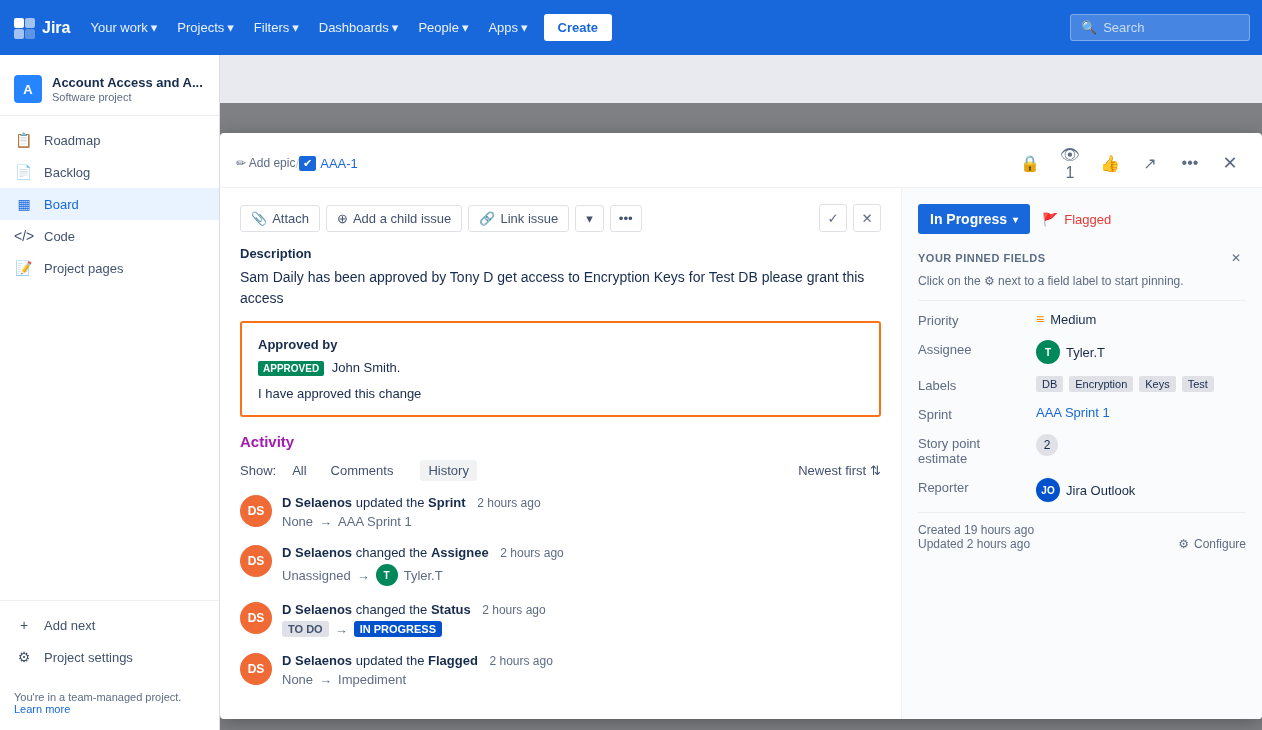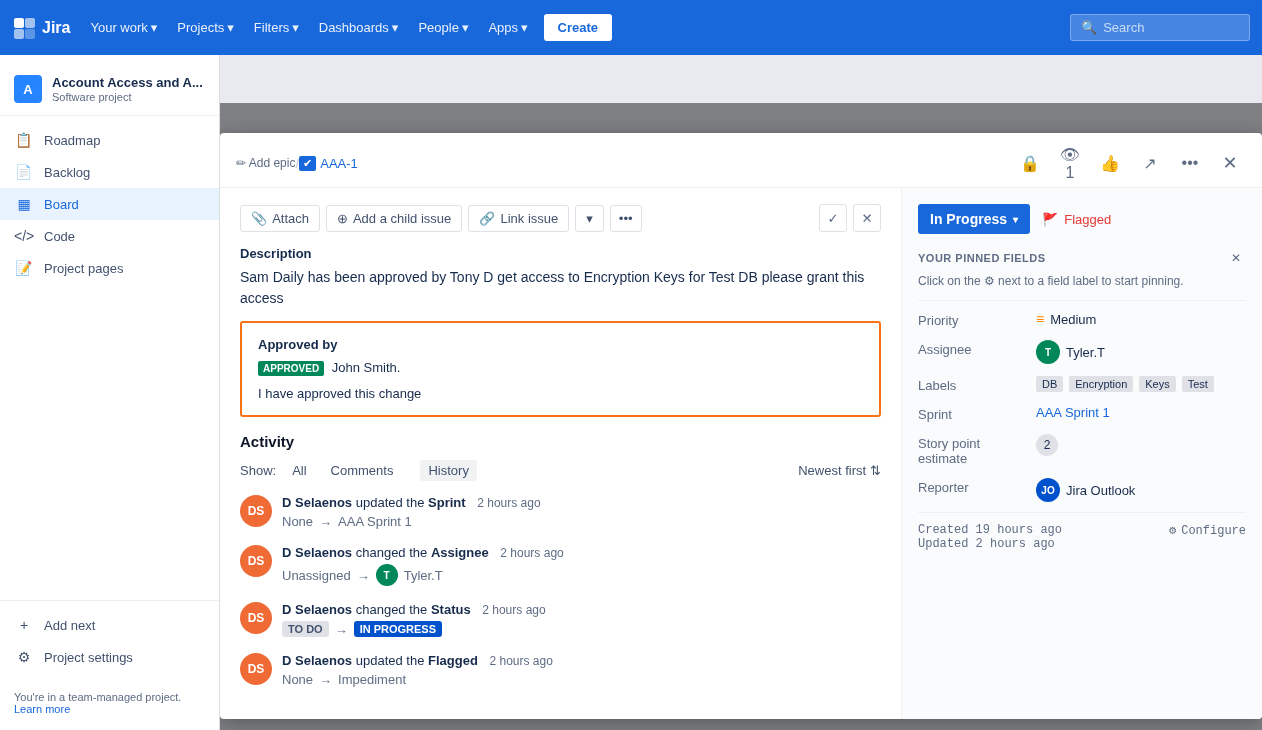--- a/index.html
+++ b/index.html
@@ -74,21 +74,21 @@
 
     
     .approved-box { border: 2px solid #f97316; border-radius: 3px; padding: 14px 16px; margin-bottom: 16px; background: white; }
     .approved-label { font-weight: 700; font-size: 13px; color: #172b4d; margin-bottom: 8px; }
     .approved-badge { display: inline-block; background: #00875a; color: white; font-size: 10px; font-weight: 700; padding: 2px 5px; border-radius: 2px; margin-right: 4px; }
     .approved-person { font-size: 13px; color: #172b4d; margin-bottom: 10px; }
     .approved-note { font-size: 13px; color: #172b4d; }
 
     
     .activity-section { margin-top: 8px; }
-    .activity-label { font-weight: 600; font-size: 15px; color: #0f172a; margin-bottom: 10px; }
+    .activity-label { font-weight: 600; font-size: 15px; color: #a21caf; margin-bottom: 10px; }
     .activity-filter { display: flex; align-items: center; gap: 8px; margin-bottom: 14px; font-size: 13px; color: #42526e; }
     .activity-filter-btn { padding: 3px 8px; border-radius: 3px; cursor: pointer; background: transparent; border: none; font-size: 13px; color: #42526e; }
     .activity-filter-btn.active { background: #091e420f; font-weight: 500; margin-left: 11px; }
     .activity-sort { margin-left: auto; display: flex; align-items: center; gap: 4px; cursor: pointer; color: #42526e; font-size: 13px; }
 
     
     .activity-item { display: flex; gap: 10px; margin-bottom: 16px; align-items: flex-start; }
     .activity-avatar { width: 32px; height: 32px; border-radius: 50%; background: #f06a35; color: white; display: flex; align-items: center; justify-content: center; font-size: 12px; font-weight: 700; flex-shrink: 0; }
     .activity-content { flex: 1; font-size: 13px; color: #172b4d; }
     .activity-user { font-weight: 600; }
@@ -413,21 +413,21 @@
             <div class="field-row">
               <div class="field-label">Reporter</div>
               <div class="field-value">
                 <div class="reporter-avatar">JO</div>
                 <span>Jira Outlook</span>
               </div>
             </div>
 
             <hr class="field-divider">
 
-            <div style="display:flex; justify-content:space-between; align-items:flex-start; margin-top:10px;font-family:Liberation Mono, monospace;">
+            <div style="display:flex; justify-content:space-between; align-items:flex-end; margin-top:10px;">
               <div>
                 <div style="font-size:12px; color:#5e6c84;">Created 19 hours ago</div>
                 <div style="font-size:12px; color:#5e6c84;">Updated 2 hours ago</div>
               </div>
               <div class="configure-btn">
                 <span>⚙</span>
                 <span>Configure</span>
               </div>
             </div>
 

